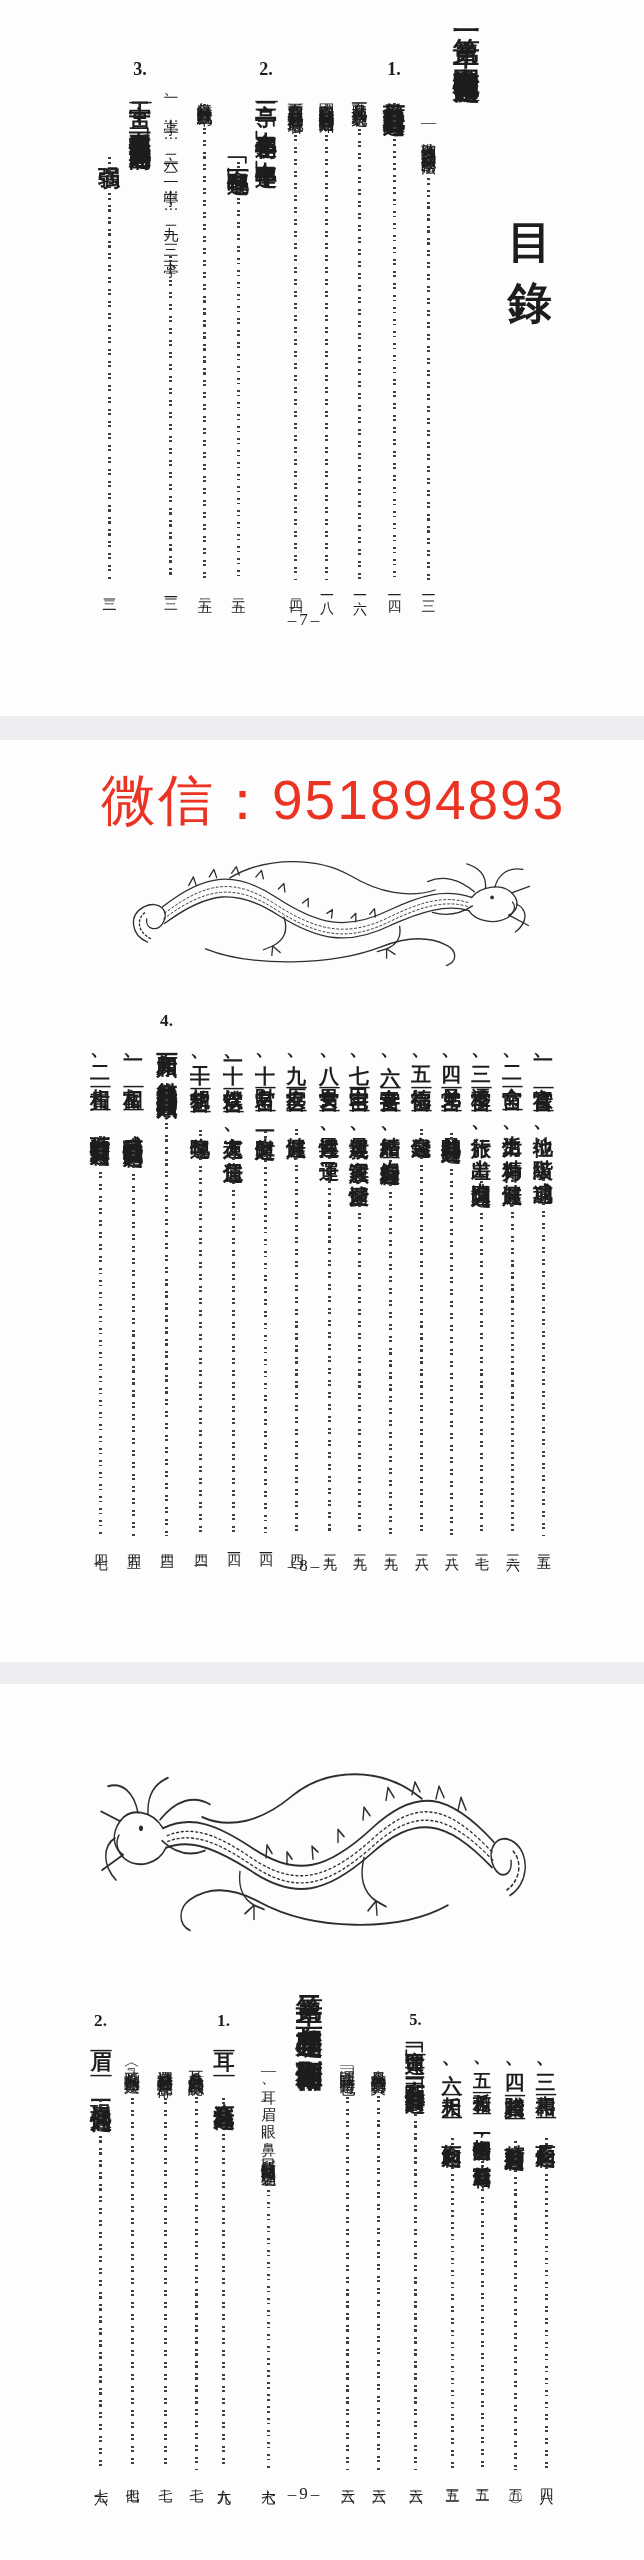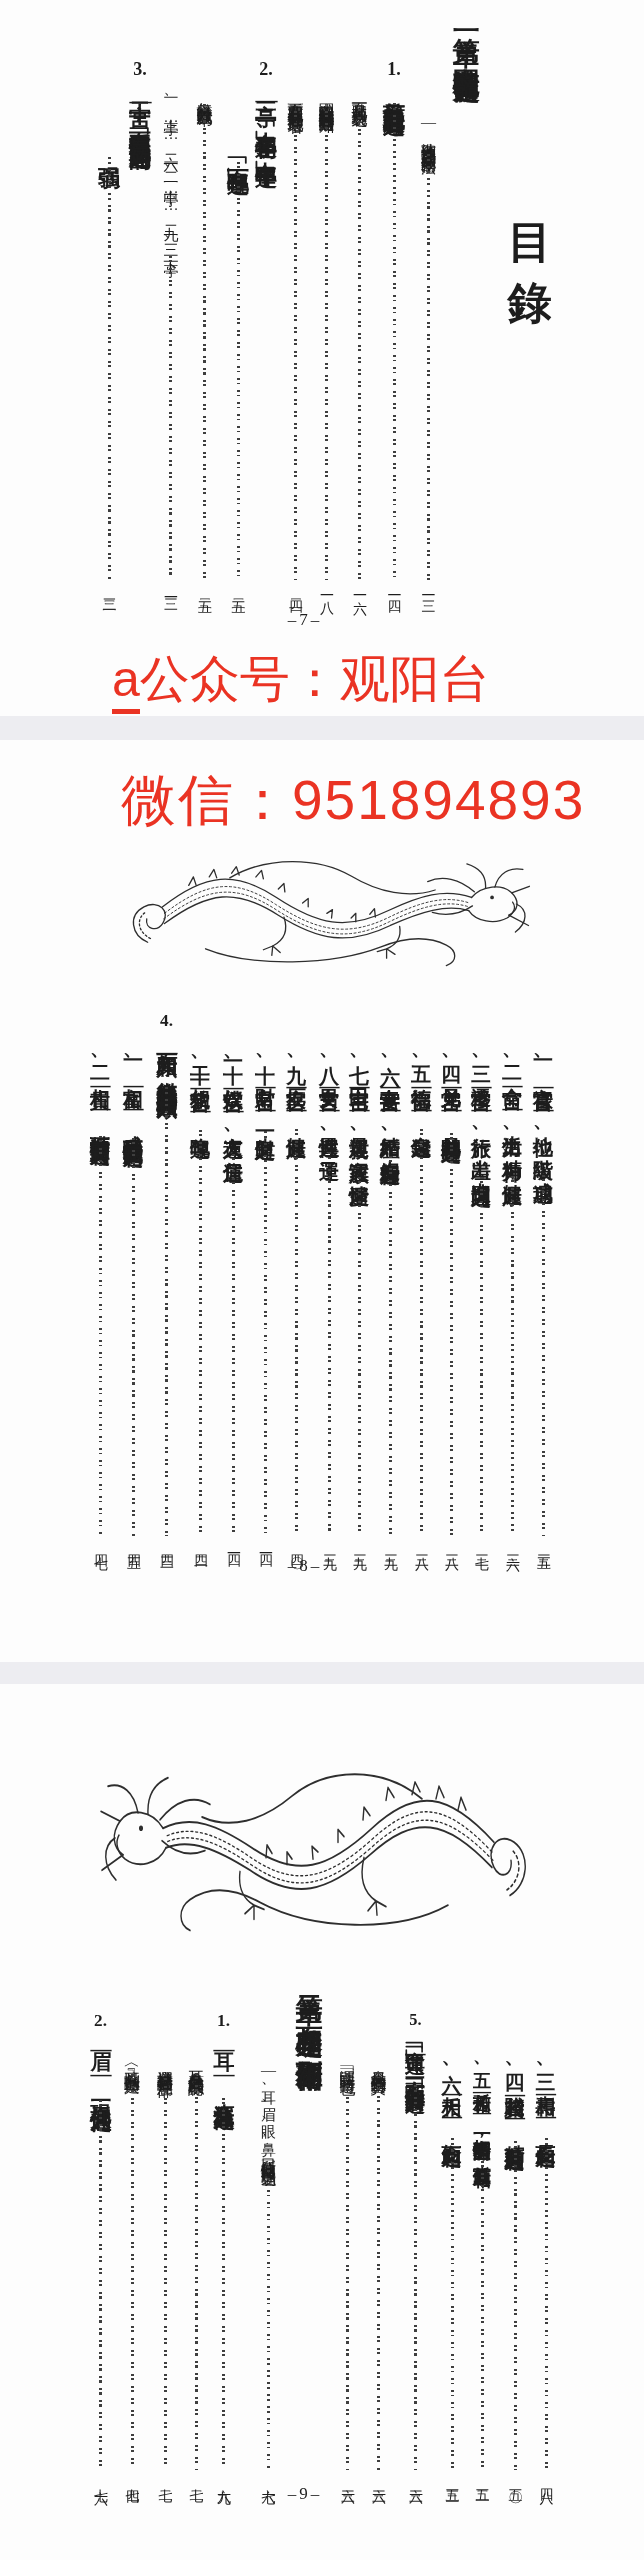--- a/index.html
+++ b/index.html
@@ -97,24 +97,21 @@
       <span class="t">强弱</span>
       <span class="leader"></span>
       <span class="pg">三二</span>
     </div>
 
     <div class="footer" style="top:610px;">–7–</div>
   </div>
 
   <div class="band" style="top:716px;height:24px;"></div>
 
-  <div class="wm" style="left:112px;top:646px;font-size:50px;">
-    <span class="u">a</span><span>公众号：观阳台</span>
-  </div>
-  <div class="wm" style="left:121px;top:764px;font-size:55px;letter-spacing:2px;">
+  <div class="wm" style="left:101px;top:764px;font-size:55px;letter-spacing:2px;">
     <span>微信：951894893</span>
   </div>
 
   <div>
     <svg class="dragon" style="left:110px;top:848px;" width="430" height="140" viewBox="0 0 440 150">
       <g id="dragonG" fill="none" stroke="#2e2e2e" stroke-width="1.4" stroke-linecap="round" stroke-linejoin="round">
         <path d="M30,101 C12,93 9,72 26,63 C42,55 55,68 46,81 C40,90 27,87 29,76"></path>
         <path d="M33,97 C19,90 17,75 29,68" stroke-dasharray="2 2.6"></path>
         <path d="M46,63 C92,27 124,24 168,53 C212,82 243,89 288,67 C322,51 348,43 377,53"></path>
         <path d="M48,81 C95,46 125,43 170,72 C213,99 245,105 290,83 C323,68 350,60 374,67"></path>

